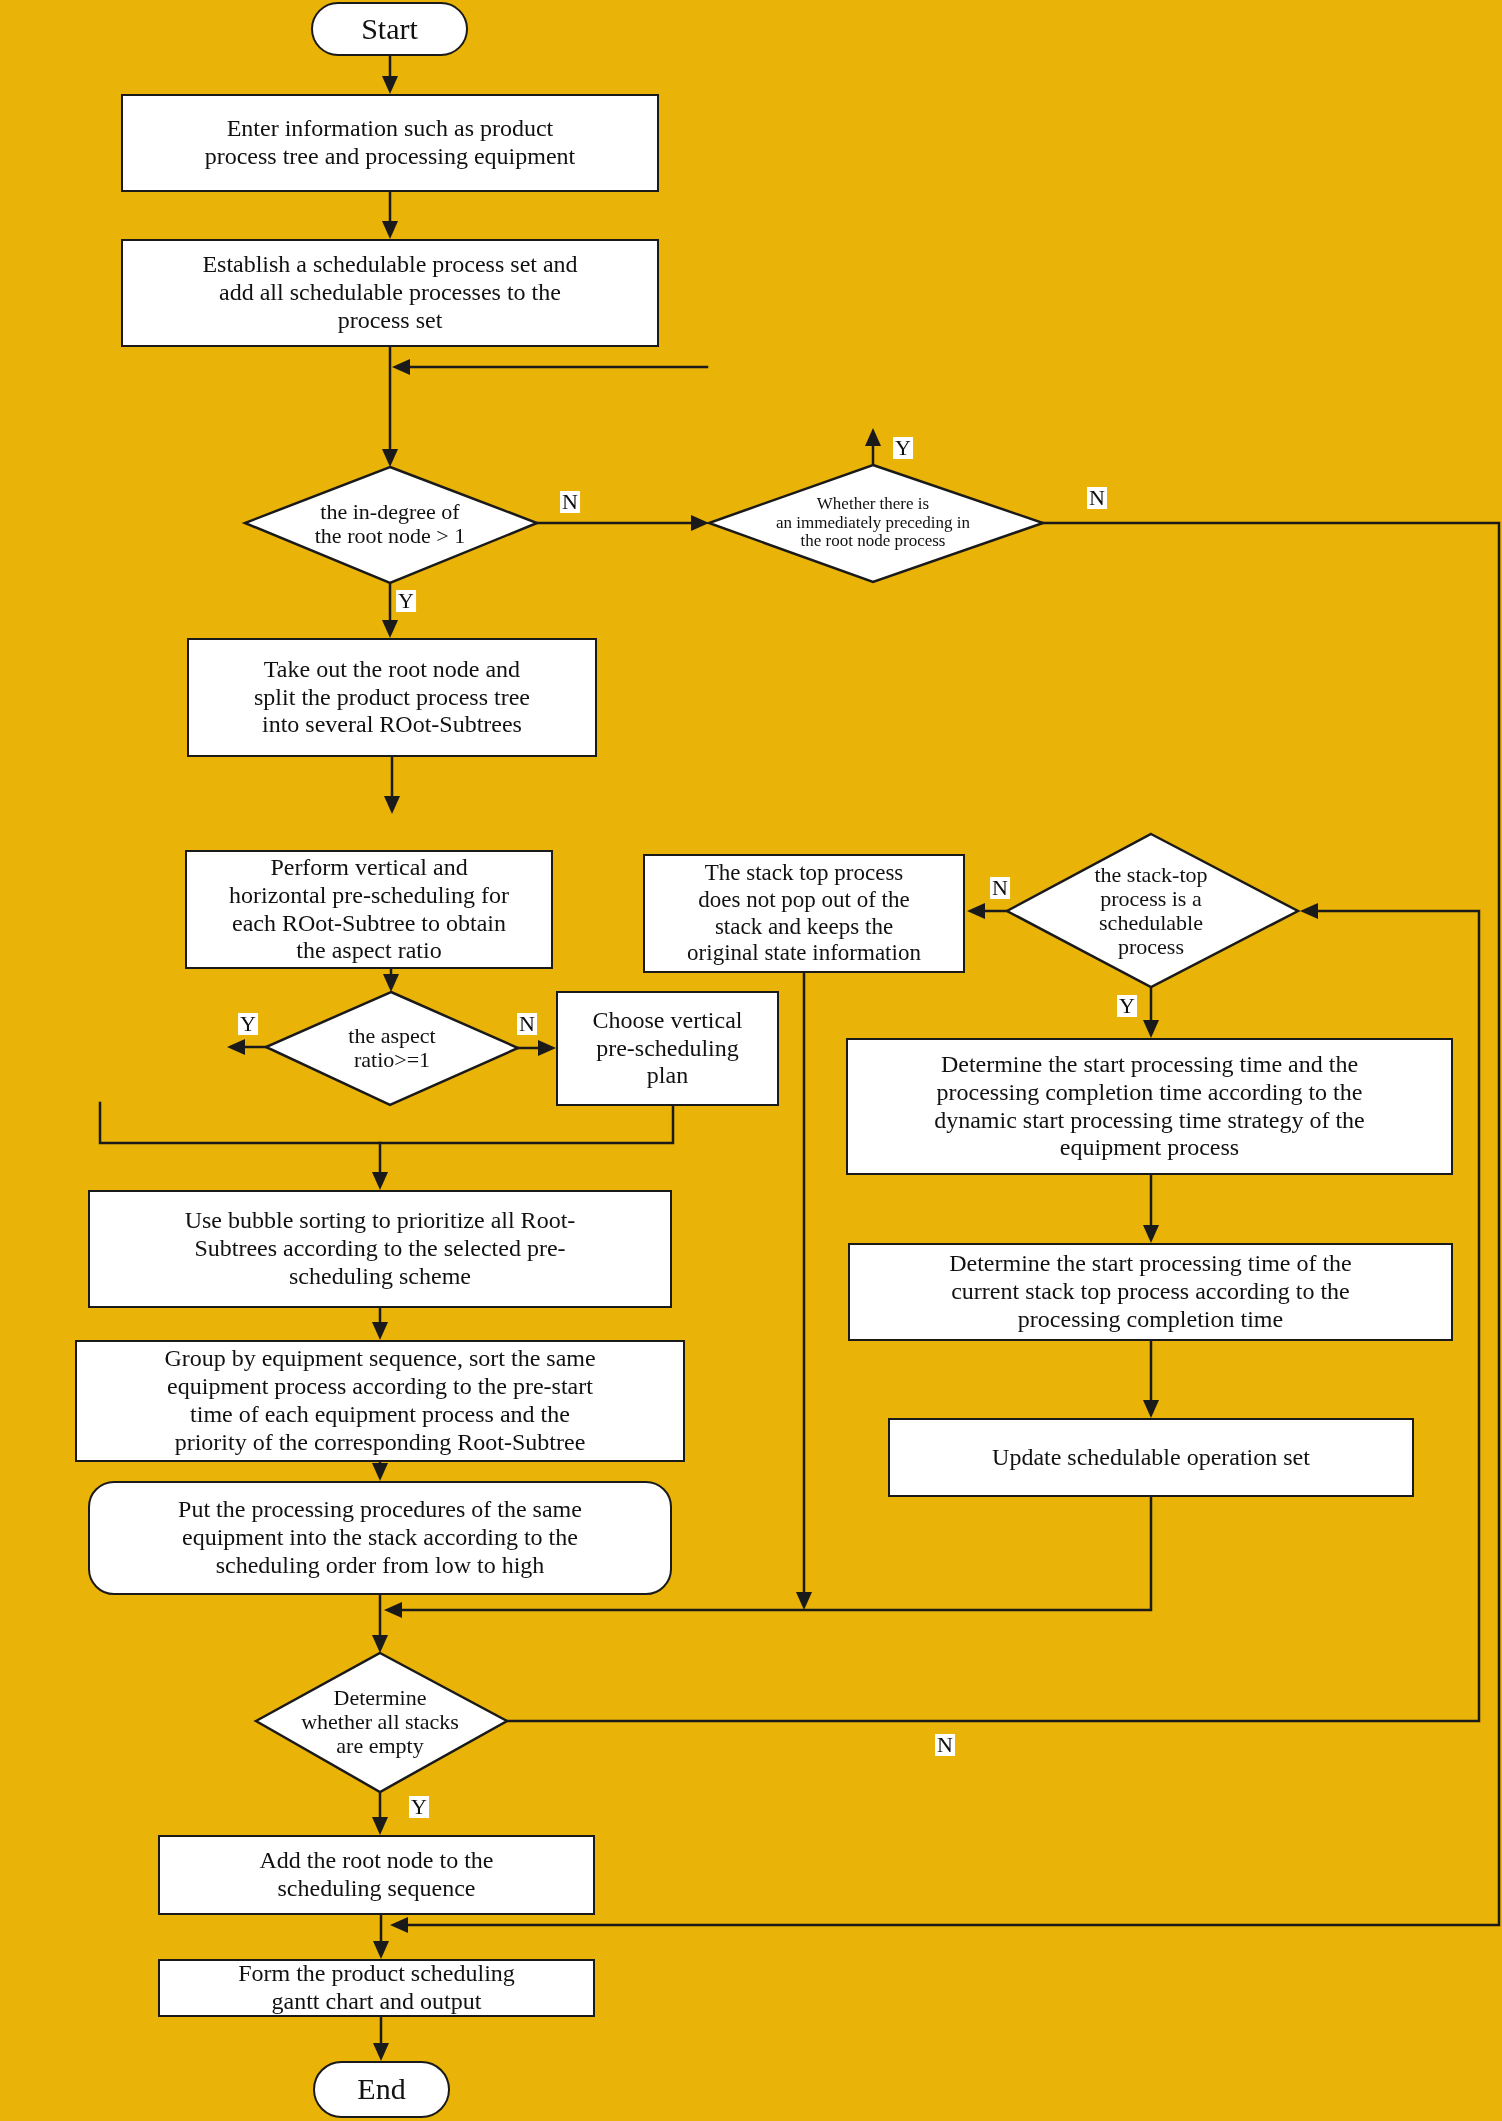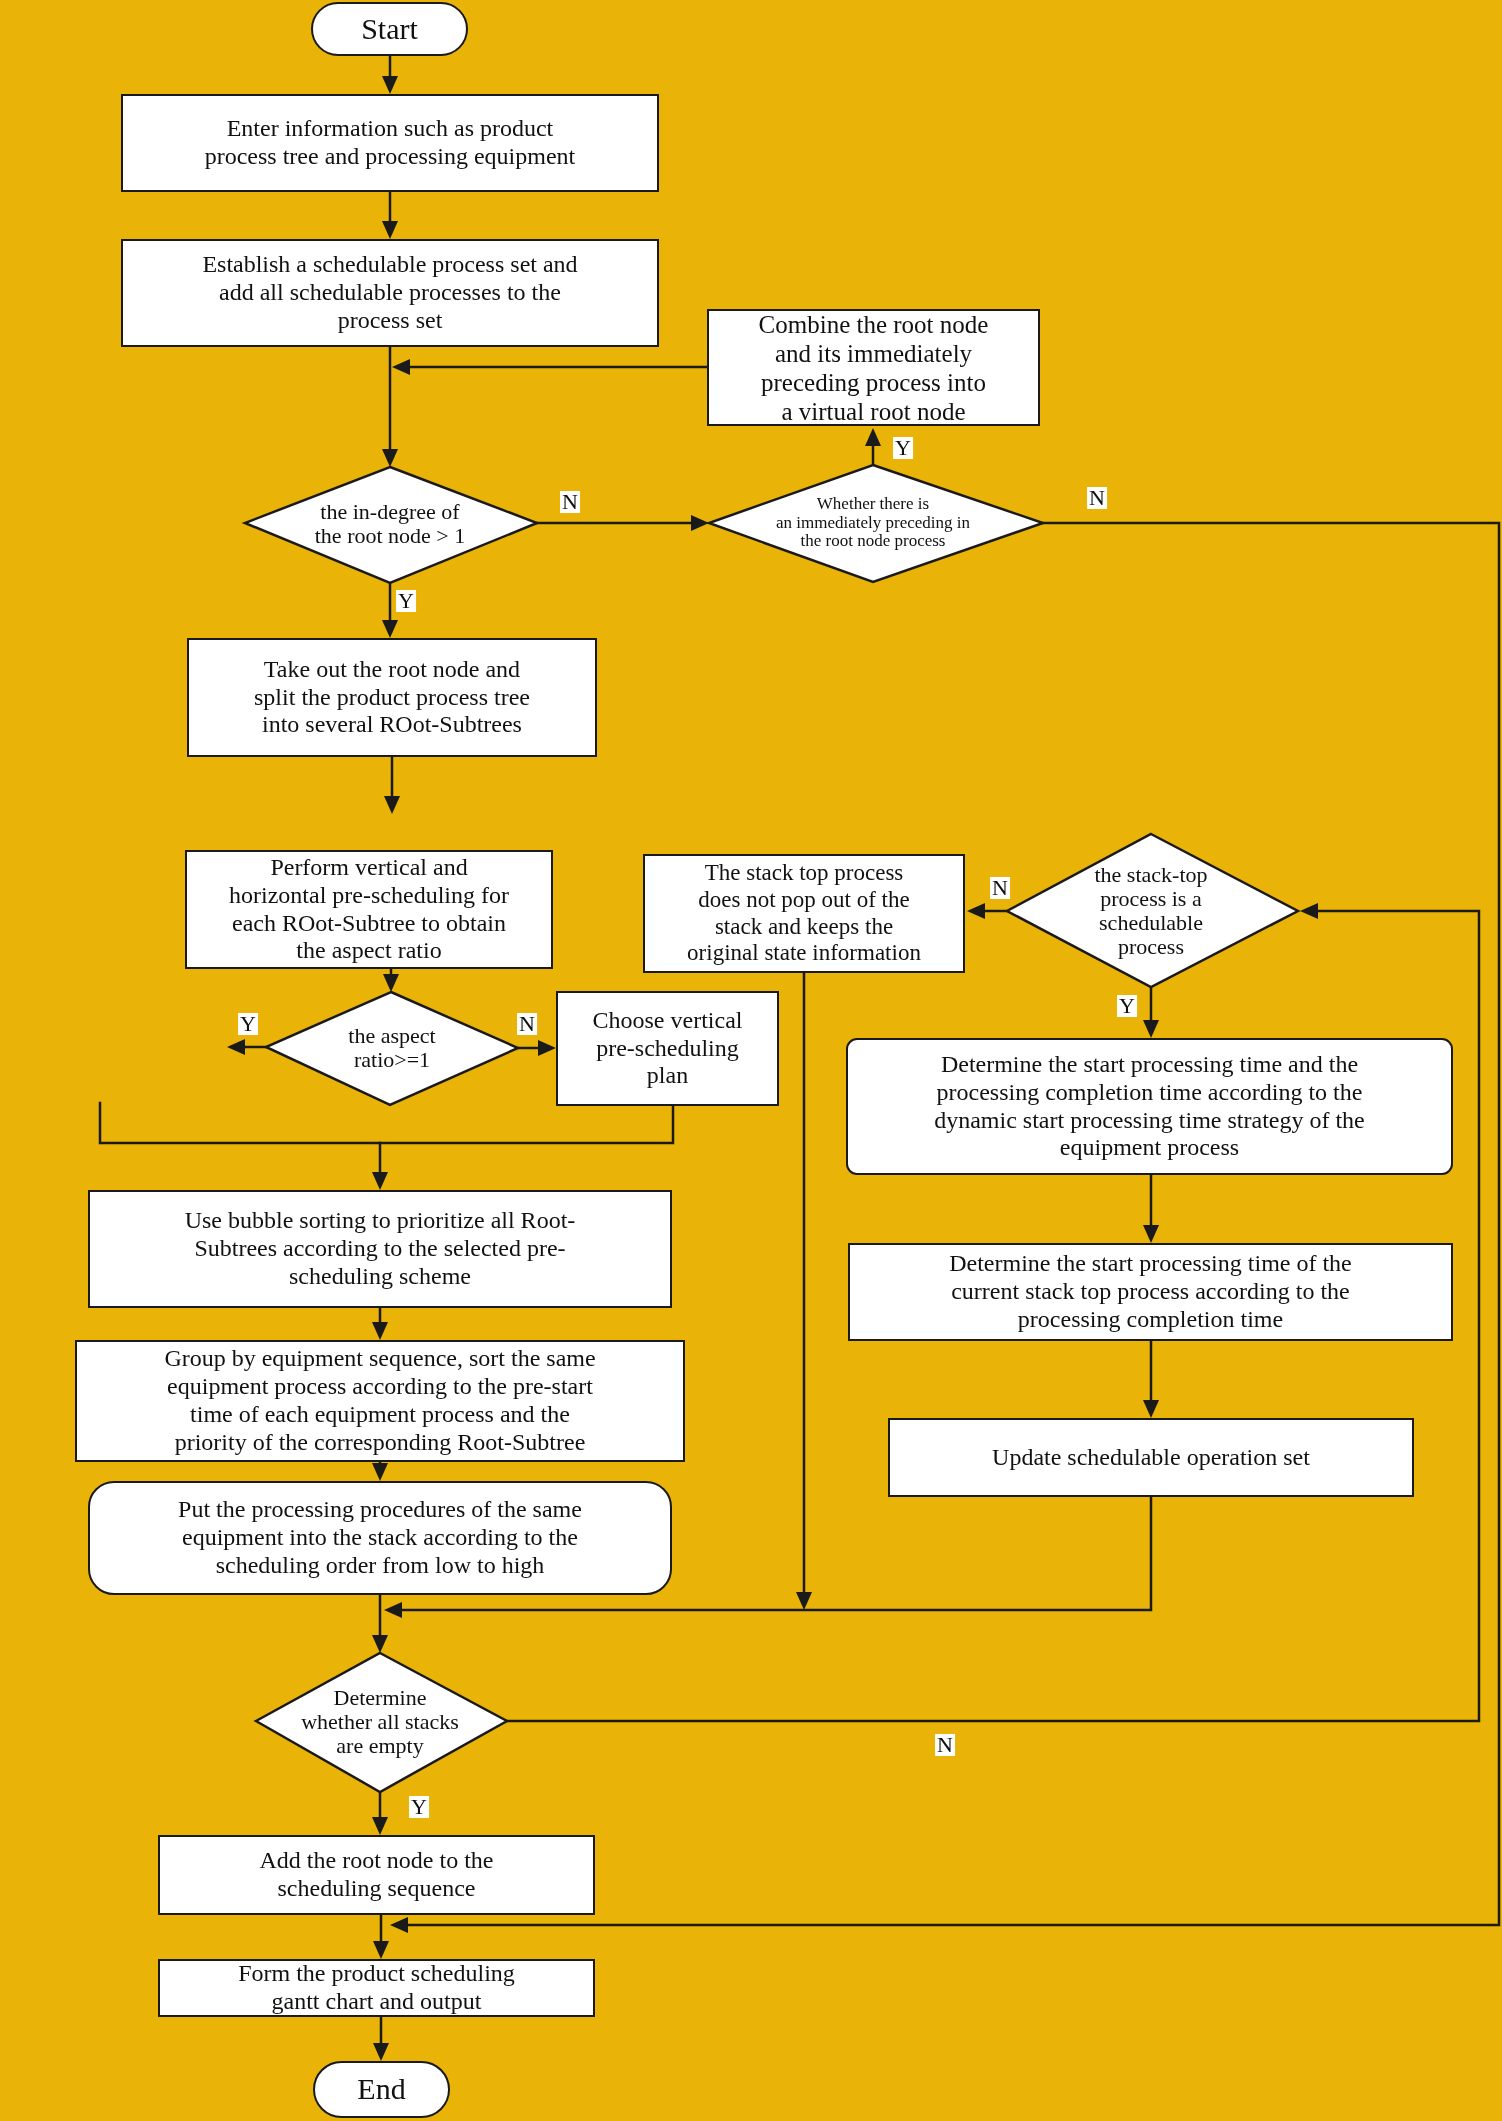--- a/index.html
+++ b/index.html
@@ -131,24 +131,20 @@
 
   <div class="node oval" style="left:311px;top:2px;width:157px;height:54px;">Start</div>
 
   <div class="node" style="left:121px;top:94px;width:538px;height:98px;">Enter information such as product
 process tree and processing equipment</div>
 
   <div class="node" style="left:121px;top:239px;width:538px;height:108px;">Establish a schedulable process set and
 add all schedulable processes to the
 process set</div>
 
-  <div class="node" style="left:707px;top:309px;width:333px;height:117px;font-size:25px;">Combine the root node
-and its immediately
-preceding process into
-a virtual root node</div>
 
   <div class="node" style="left:187px;top:638px;width:410px;height:119px;">Take out the root node and
 split the product process tree
 into several ROot-Subtrees</div>
 
   <div class="node" style="left:185px;top:814px;width:368px;height:119px;margin-top:36px;">Perform vertical and
 horizontal pre-scheduling for
 each ROot-Subtree to obtain
 the aspect ratio</div>
 
@@ -168,21 +164,21 @@
 
   <div class="node" style="left:88px;top:1481px;width:584px;height:114px;border-radius:26px;">Put the processing procedures of the same
 equipment into the stack according to the
 scheduling order from low to high</div>
 
   <div class="node" style="left:643px;top:854px;width:322px;height:119px;font-size:23px;">The stack top process
 does not pop out of the
 stack and keeps the
 original state information</div>
 
-  <div class="node" style="left:846px;top:1038px;width:607px;height:137px;border-radius:11px;">Determine the start processing time and the
+  <div class="node" style="left:846px;top:1038px;width:607px;height:137px;">Determine the start processing time and the
 processing completion time according to the
 dynamic start processing time strategy of the
 equipment process</div>
 
   <div class="node" style="left:848px;top:1243px;width:605px;height:98px;">Determine the start processing time of the
 current stack top process according to the
 processing completion time</div>
 
   <div class="node" style="left:888px;top:1418px;width:526px;height:79px;">Update schedulable operation set</div>
 

